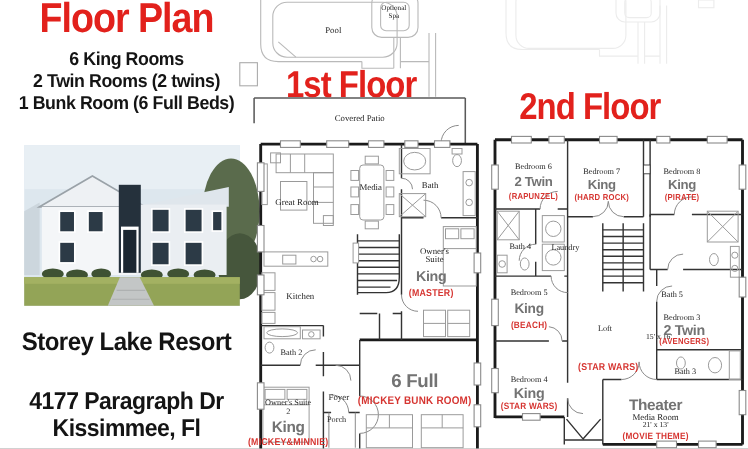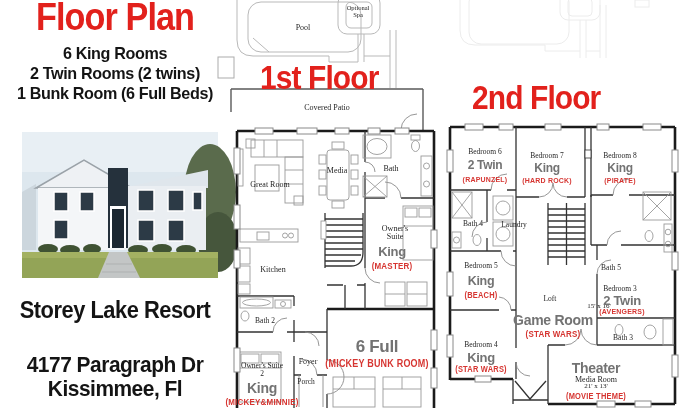--- a/index.html
+++ b/index.html
@@ -317,21 +317,20 @@
   <div class="lbl" style="left:473px;top:224px;font-size:7.5px;">Bath 4</div>
   <div class="lbl" style="left:514px;top:225px;font-size:7.5px;">Laundry</div>
   <div class="lbl" style="left:611px;top:220px;font-size:7.5px;margin-top:48px;">Bath 5</div>
 
   <div class="lbl" style="left:481px;top:266px;font-size:7.5px;">Bedroom 5</div>
   <div class="bed" style="left:481px;top:281px;font-size:12.5px;">King</div>
   <div class="theme" style="left:481px;top:295px;font-size:7.5px;">(BEACH)</div>
 
   <div class="lbl" style="left:550px;top:299px;font-size:7.5px;text-align:right;">Loft</div>
   <div class="lbl" style="left:551px;top:307px;font-size:7px;margin-left:48px;">15' x 16'</div>
-  <div class="bed" style="left:553px;top:320px;font-size:14px;">Game Room</div>
   <div class="theme" style="left:553px;top:334px;font-size:8px;">(STAR WARS)</div>
 
   <div class="lbl" style="left:620px;top:289px;font-size:7.5px;">Bedroom 3</div>
   <div class="bed" style="left:622px;top:300px;font-size:13px;">2 Twin</div>
   <div class="theme" style="left:622px;top:311px;font-size:7px;">(AVENGERS)</div>
 
   <div class="lbl" style="left:623px;top:338px;font-size:7.5px;">Bath 3</div>
 
   <div class="lbl" style="left:481px;top:345px;font-size:7.5px;">Bedroom 4</div>
   <div class="bed" style="left:481px;top:357px;font-size:13px;">King</div>

